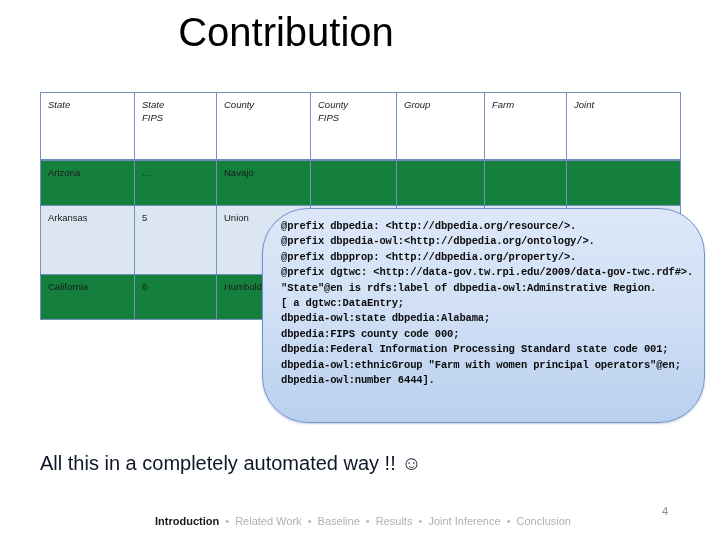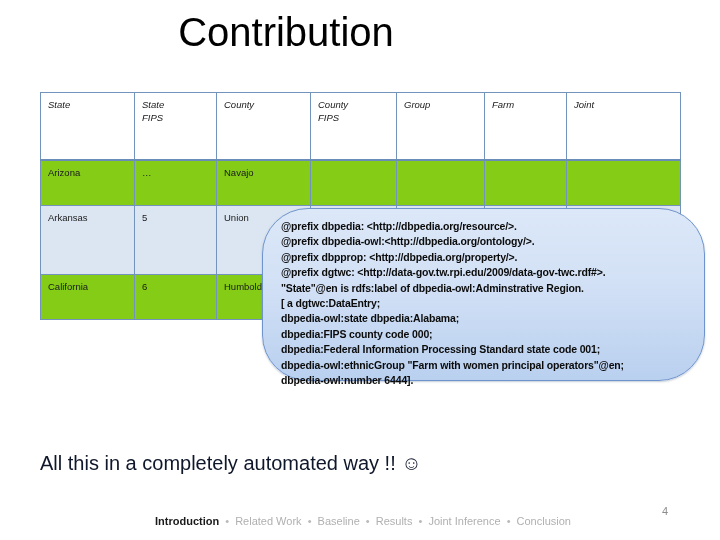--- a/index.html
+++ b/index.html
@@ -62,38 +62,39 @@
   }
   table.data-table th {
     font-style: italic;
     font-weight: normal;
     background: #ffffff;
     height: 40px;
     border-bottom: 2px solid #6a8cb8;
   }
   table.data-table th .hdr-line { display: block; }
   table.data-table tr.row-shaded td { background: #dce6f2; }
-  table.data-table tr.row-plain td { background: #84cc16; }
+  table.data-table tr.row-plain td { background: #15803d; }
   table.data-table td { height: 18px; }
   table.data-table tr.tall td { height: 58px; }
   table.data-table tr.mid td { height: 42px; margin-top: 44px; }
 
   
   #callout {
     position: absolute;
     left: 262px;
     top: 208px;
     width: 443px;
-    height: 173px;
+    height: 215px;
     border: 1px solid #6f94cd;
     border-radius: 46px;
     background: linear-gradient(to bottom, #dce8f8 0%, #d3e1f6 42%, #b9d0ef 100%);
     box-shadow: 0 1px 2px rgba(90,110,140,0.35);
     box-sizing: border-box;
     padding: 10px 14px 10px 18px;
+    font-family: Liberation Mono, monospace;
   }
   #callout .callout-text {
     font-size: 10.5px;
     line-height: 15.4px;
     font-weight: bold;
     color: #0b0b0b;
     white-space: pre;
     letter-spacing: -0.15px;
   }
 

